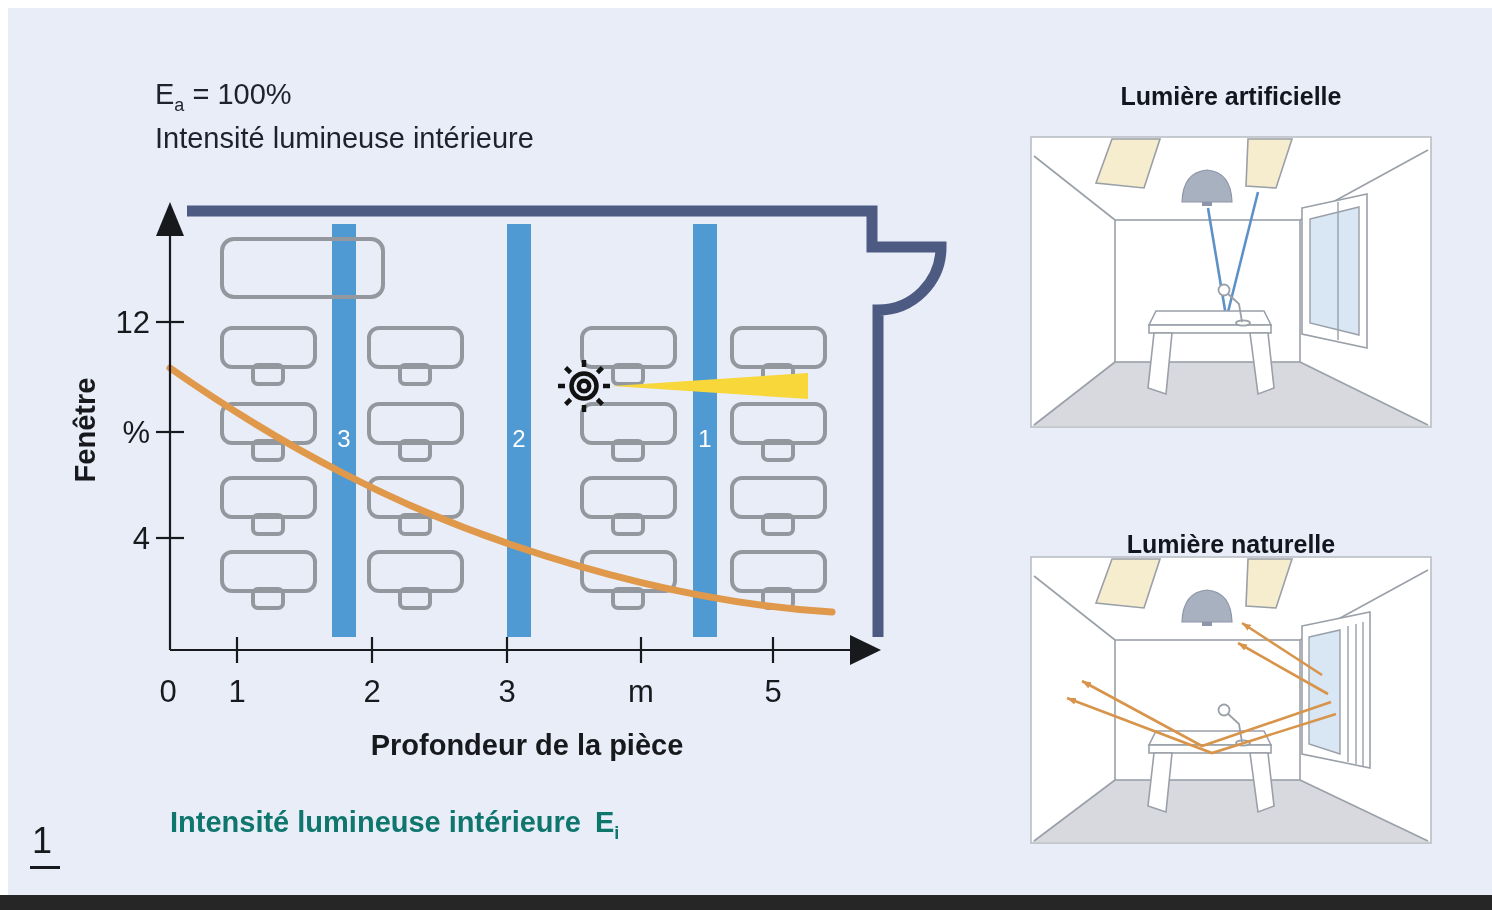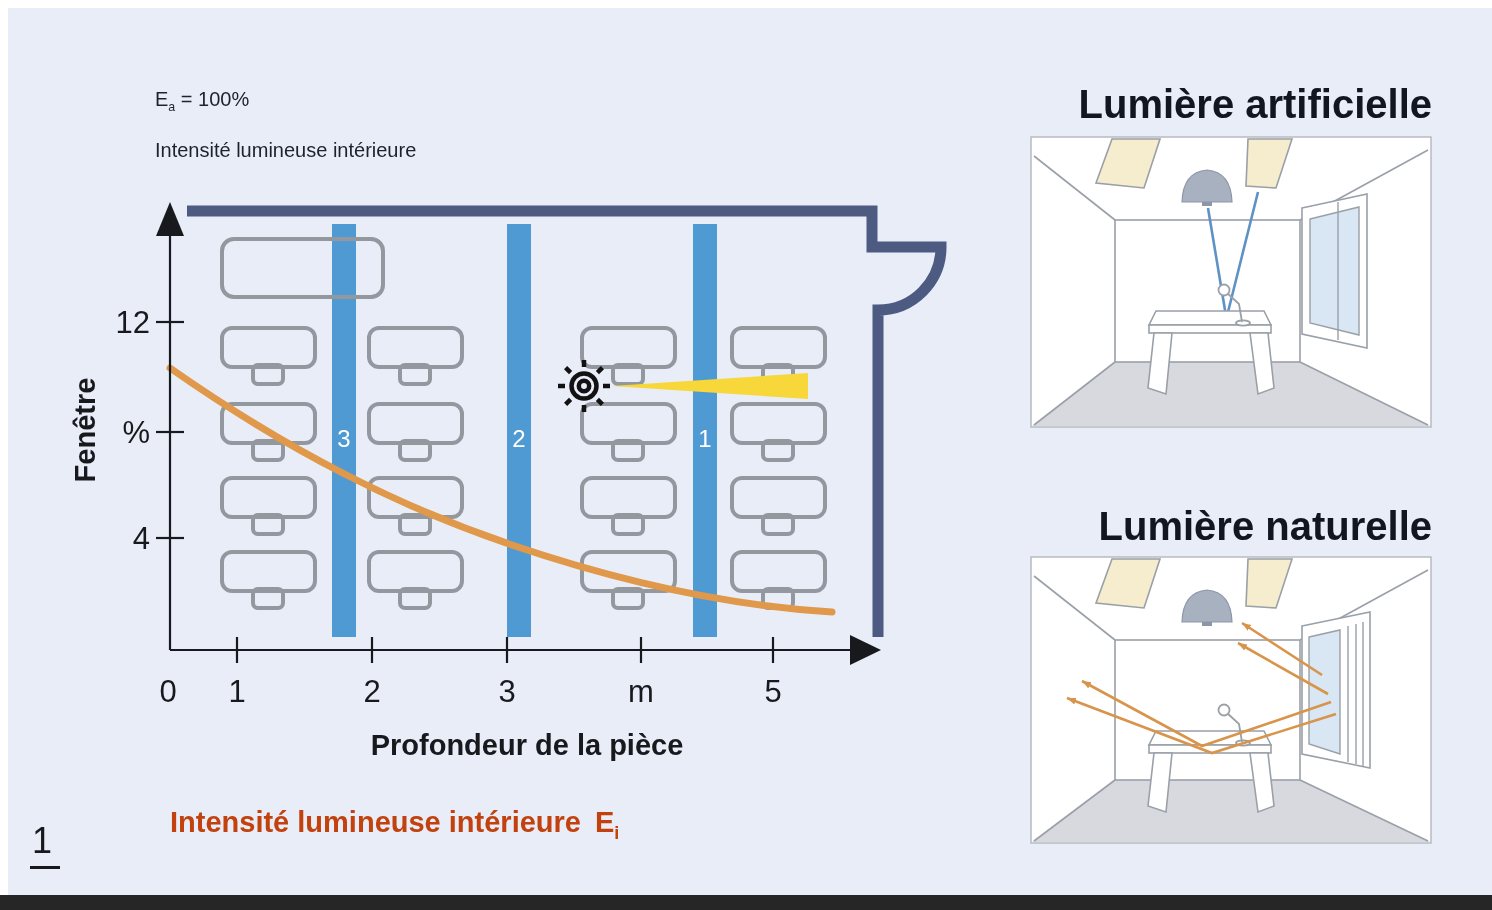--- a/index.html
+++ b/index.html
@@ -3,38 +3,38 @@
 <meta charset="utf-8">
 <style>
   html,body{margin:0;padding:0;}
   body{
     width:1492px;height:910px;position:relative;background:#ffffff;
     font-family:"Liberation Sans", sans-serif;color:#1d222c;overflow:hidden;
   }
   .panel{position:absolute;left:8px;top:8px;width:1484px;height:887px;background:#e8edf8;}
   .bottom-bar{position:absolute;left:0;bottom:0;width:1492px;height:15px;background:#262626;}
 
-  .ext-label{position:absolute;left:155px;top:78px;font-size:20px;line-height:43px;color:#1d222c;}
+  .ext-label{position:absolute;left:155px;top:78px;font-size:29px;line-height:33px;color:#1d222c;}
   sub{font-size:0.62em;}
 
   .fig-number{
     position:absolute;left:30px;top:820px;font-size:36px;color:#17191d;
     border-bottom:3px solid #17191d;padding:0 8px 4px 2px;
   }
   .caption{
-    position:absolute;left:170px;top:806px;font-size:29px;font-weight:bold;color:#c2410c;
+    position:absolute;left:170px;top:806px;font-size:29px;font-weight:bold;color:#0f766e;
   }
   .caption .ei{margin-left:14px;}
 
   .illo-title{
-    position:absolute;left:1030px;width:402px;text-align:right;
-    font-size:40px;font-weight:bold;color:#12161f;
+    position:absolute;left:1030px;width:402px;text-align:center;
+    font-size:25px;font-weight:bold;color:#12161f;
   }
   .illo-title.t1{top:82px;}
-  .illo-title.t2{top:504px;}
+  .illo-title.t2{top:530px;}
 
   svg{position:absolute;overflow:visible;}
   #chart-svg{left:0;top:0;}
   #illo-artificial{left:1030px;top:136px;}
   #illo-natural{left:1030px;top:556px;}
 
   svg text{font-family:"Liberation Sans", sans-serif;}
   .tick-label{font-size:31px;fill:#17191d;}
   .axis-title{font-size:29px;font-weight:bold;fill:#17191d;}
   .zone-label{font-size:24px;fill:#ffffff;}

